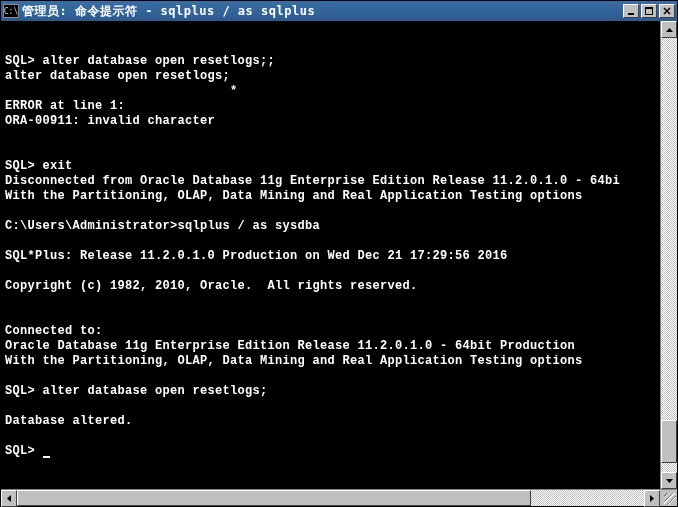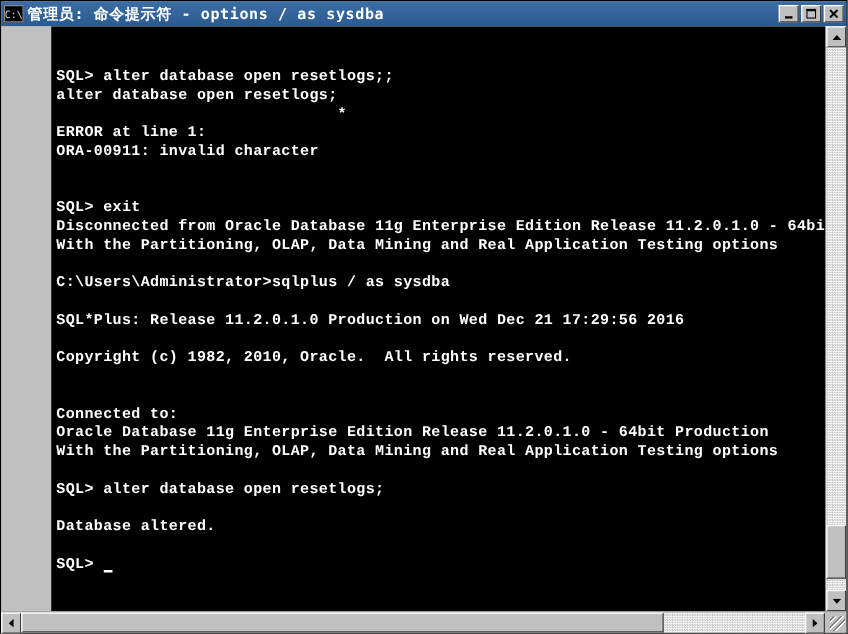--- a/index.html
+++ b/index.html
@@ -77,21 +77,20 @@
       background: #000;
       color: #fff;
       font-family: "Courier New", "SimSun", monospace;
       font-size: 12px;
       line-height: 15px;
       padding: 3px 4px;
       white-space: pre;
       overflow: hidden;
       font-weight: bold;
       letter-spacing: 0.3px;
-      margin-left: 40px;
     }
     .terminal .cursor {
       display: inline-block;
       width: 7px;
       height: 2px;
       background: #fff;
       vertical-align: bottom;
       margin-bottom: 1px;
     }
     .v-scrollbar {
@@ -160,21 +159,21 @@
       background:
         linear-gradient(135deg, transparent 0 2px, #808080 2px 3px, #fff 3px 4px, transparent 4px 6px, #808080 6px 7px, #fff 7px 8px, transparent 8px 10px, #808080 10px 11px, #fff 11px 12px, transparent 12px);
     }
   </style>
 </head>
 <body>
 
 <div class="window">
   <div class="titlebar">
     <span class="titlebar-icon">C:\</span>
-    <span class="titlebar-text">管理员: 命令提示符 - options  / as sysdba</span>
+    <span class="titlebar-text">管理员: 命令提示符 - sqlplus  / as sqlplus</span>
     <div class="titlebar-buttons">
       <div class="titlebar-btn">
         <svg width="8" height="8">
             <rect x="1" y="6" width="6" height="2" fill="#000"></rect>
           </svg>
       </div>
       <div class="titlebar-btn">
         <svg width="8" height="8">
             <rect x="0.5" y="0.5" width="7" height="7" fill="none" stroke="#000" stroke-width="1"></rect>
             <rect x="0" y="0" width="8" height="2" fill="#000"></rect>

